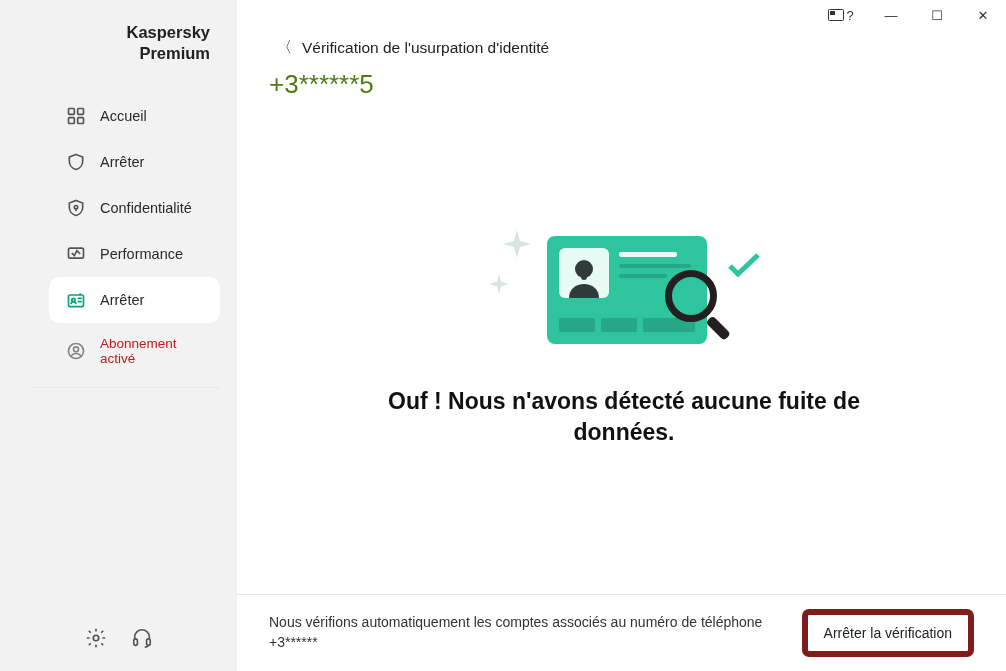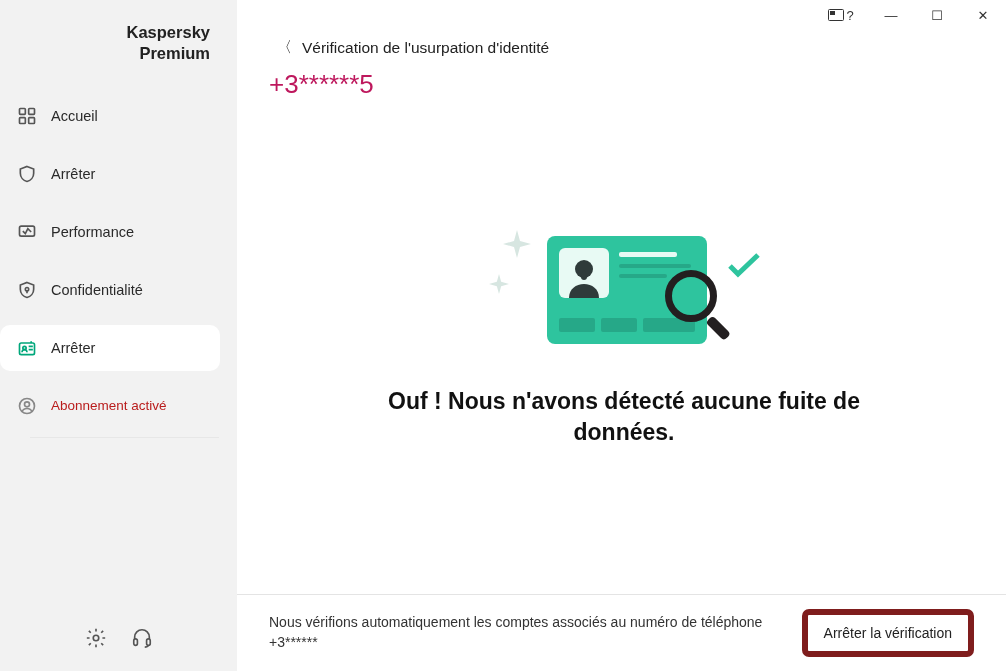--- a/index.html
+++ b/index.html
@@ -3,35 +3,35 @@
   <meta charset="utf-8">
   <style>
     * { box-sizing: border-box; margin: 0; padding: 0; }
     body { font-family: -apple-system, "Segoe UI", Arial, sans-serif; background: #fff; width: 1006px; height: 671px; overflow: hidden; position: relative; }
     .titlebar { position: absolute; top: 0; right: 0; height: 30px; display: flex; align-items: center; gap: 0; }
     .titlebar-item { width: 46px; height: 30px; display: flex; align-items: center; justify-content: center; color: #333; font-size: 13px; cursor: pointer; }
     .titlebar-help { margin-right: 4px; display:flex; align-items:center; gap:2px; }
     .container { display: flex; height: 100%; }
     .sidebar { width: 237px; background: #f2f2f2; display: flex; flex-direction: column; padding-top: 22px; position: relative; }
     .app-title { padding: 0 27px 28px 32px; font-size: 16.5px; font-weight: 600; color: #222; line-height: 1.3; text-align: right; }
-    .nav { display: flex; flex-direction: column; gap: 12px; padding-right: 17px; }
+    .nav { display: flex; flex-direction: column; gap: 0; padding-left: 13px; padding-right: 17px; margin-left: 36px; }
     .nav-item { display: flex; align-items: center; gap: 14px; padding: 13px 17px; border-radius: 10px; cursor: pointer; color: #2a2a2a; font-size: 14.5px; }
     .nav-item.active { background: #fff; }
     .nav-item.active .nav-icon svg { stroke: #00a77b; }
     .nav-icon { width: 20px; height: 20px; display:flex; align-items:center; justify-content:center; flex-shrink:0; }
     .nav-icon svg { width: 20px; height: 20px; stroke: #555; fill: none; stroke-width: 2; }
     .nav-item.sub { color: #b91c1c; font-size: 13.5px; cursor: default; }
     .nav-item.sub .nav-icon svg { stroke: #888; }
     .sidebar-bottom { margin-top: auto; display:flex; gap:24px; justify-content:center; padding-bottom: 22px; }
     .sidebar-bottom .icon-btn { width:22px; height:22px; cursor:pointer; display:flex; align-items:center; justify-content:center; }
     .sidebar-bottom .icon-btn svg { width:22px; height:22px; stroke:#555; fill:none; stroke-width:1.8; }
     .main { flex: 1; position: relative; padding-top: 38px; }
     .breadcrumb { display:flex; align-items:center; gap:10px; padding-left: 40px; cursor: pointer; color:#222; font-size: 15.5px; }
     .breadcrumb .chev { font-size: 15px; color:#222; }
-    .account { padding-left: 32px; padding-top: 12px; font-size: 26px; color: #be185d; }
+    .account { padding-left: 32px; padding-top: 12px; font-size: 26px; color: #4d7c0f; }
     .hero { position: absolute; left: 5px; right: 0; top: 230px; display:flex; flex-direction:column; align-items:center; }
     .illus { width: 270px; height: 130px; position: relative; }
     .sparkle { position:absolute; }
     .card { position:absolute; left:58px; top:6px; width:160px; height:108px; background:#2ec49e; border-radius:8px; }
     .card .avatar-frame { position:absolute; left:12px; top:12px; width:50px; height:50px; border-radius:6px; background:#e8faf4; display:flex; align-items:flex-end; justify-content:center; overflow:hidden; }
     .card .line { position:absolute; left:72px; height:5px; border-radius:2px; background:#e8faf4; }
     .card .l1 { top:16px; width:58px; }
     .card .l2 { top:28px; width:72px; height:4px; background:#26a888; }
     .card .l3 { top:38px; width:48px; height:4px; background:#26a888; }
     .card .block { position:absolute; bottom:12px; height:14px; border-radius:2px; background:#26a888; }
@@ -94,35 +94,35 @@
         <span class="nav-icon">
           <svg viewBox="0 0 24 24">
               <path d="M12 3l8 3v5c0 5-3.5 9-8 10-4.5-1-8-5-8-10V6l8-3z"></path>
             </svg>
         </span>
         <span>Arrêter</span>
       </div>
       <div class="nav-item">
         <span class="nav-icon">
           <svg viewBox="0 0 24 24">
-              <rect x="3" y="5" width="18" height="12" rx="2"></rect>
-              <path d="M7 11l3 3 3-6 4 4"></path>
-            </svg>
-        </span>
-        <span>Performance</span>
-      </div>
-      <div class="nav-item">
-        <span class="nav-icon">
-          <svg viewBox="0 0 24 24">
               <path d="M12 3l8 3v5c0 5-3.5 9-8 10-4.5-1-8-5-8-10V6l8-3z"></path>
               <circle cx="12" cy="11" r="2"></circle>
               <path d="M12 13v3"></path>
             </svg>
         </span>
         <span>Confidentialité</span>
+      </div>
+      <div class="nav-item">
+        <span class="nav-icon">
+          <svg viewBox="0 0 24 24">
+              <rect x="3" y="5" width="18" height="12" rx="2"></rect>
+              <path d="M7 11l3 3 3-6 4 4"></path>
+            </svg>
+        </span>
+        <span>Performance</span>
       </div>
       <div class="nav-item active">
         <span class="nav-icon">
           <svg viewBox="0 0 24 24">
               <rect x="3" y="6" width="18" height="14" rx="2"></rect>
               <circle cx="9" cy="12" r="2"></circle>
               <path d="M6 17c0-1.5 1.5-3 3-3s3 1.5 3 3"></path>
               <path d="M14 10h5M14 14h5"></path>
               <path d="M17 6V4"></path>
             </svg>

